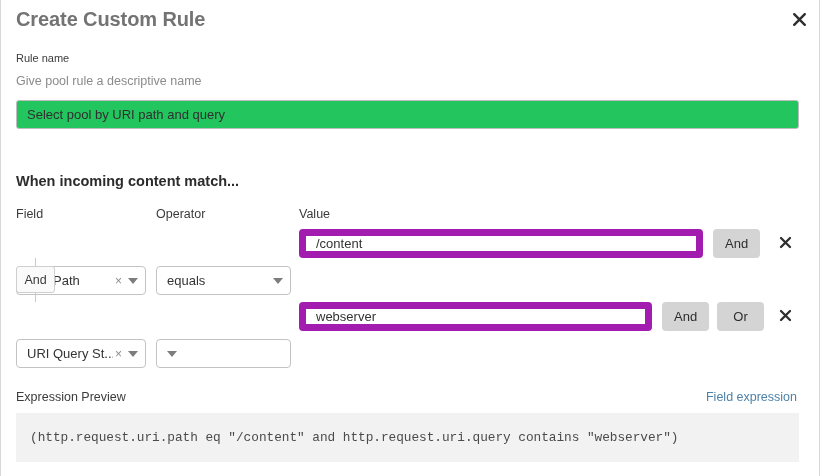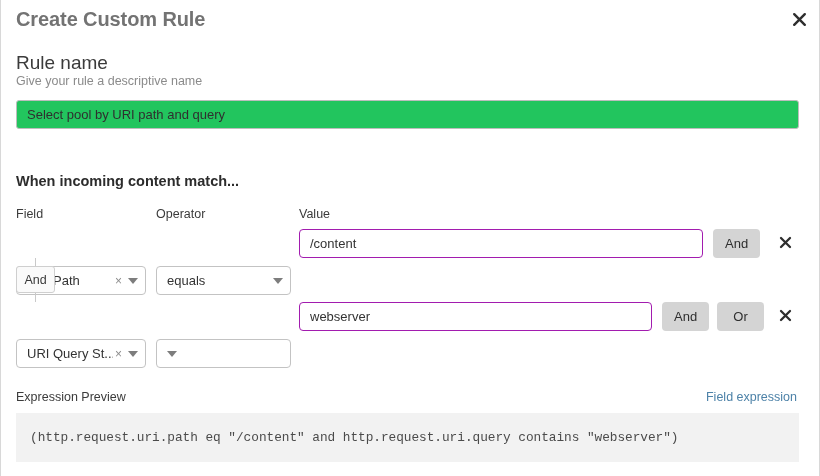--- a/index.html
+++ b/index.html
@@ -45,21 +45,21 @@
     background: transparent;
     border: none;
     padding: 0;
   }
   .close-btn svg { display: block; }
 
   
   .sec-label {
     position: absolute;
     left: 15px;
-    font-size: 19px;
+    font-size: 11px;
     color: #3b3b3b;
   }
   .rule-name-label { top: 52px; }
   .rule-name-help {
     position: absolute;
     left: 15px;
     top: 74px;
     font-size: 12.5px;
     color: #8b8b8b;
   }
@@ -137,21 +137,21 @@
     width: 0; height: 0;
     border-left: 5px solid transparent;
     border-right: 5px solid transparent;
     border-top: 6px solid #7d7d7d;
   }
 
   .value-input {
     position: absolute;
     left: 298px;
     height: 29px;
-    border: 1px solid #a21caf;
+    border: 7px solid #a21caf;
     border-radius: 4px;
     background: #fff;
     padding: 0 10px;
     font-family: "Liberation Sans", sans-serif;
     font-size: 13px;
     color: #333333;
     outline: none;
   }
   .value-row1 { width: 404px; }
   .value-row2 { width: 353px; }
@@ -257,21 +257,21 @@
   <div class="dlg-title">Create Custom Rule</div>
   <button class="close-btn">
     <span>
       <svg width="15" height="15" viewBox="0 0 15 15">
         <path d="M2.2 2.2 L12.8 12.8 M12.8 2.2 L2.2 12.8" stroke="#2e2e2e" stroke-width="2.4" stroke-linecap="round"></path>
       </svg>
     </span>
   </button>
 
   <div class="sec-label rule-name-label">Rule name</div>
-  <div class="rule-name-help">Give your rule a descriptive name</div>
+  <div class="rule-name-help">Give pool rule a descriptive name</div>
   <input class="rule-name-input" type="text" value="Select pool by URI path and query" style="">
 
   <div class="match-heading">When incoming content match...</div>
   <div class="col-label col-field">Field</div>
   <div class="col-label col-operator">Operator</div>
   <div class="col-label col-value">Value</div>
 
   <div class="cond-row row1">
     <div class="select-box select-field">
       <span class="select-text">URI Path</span>

